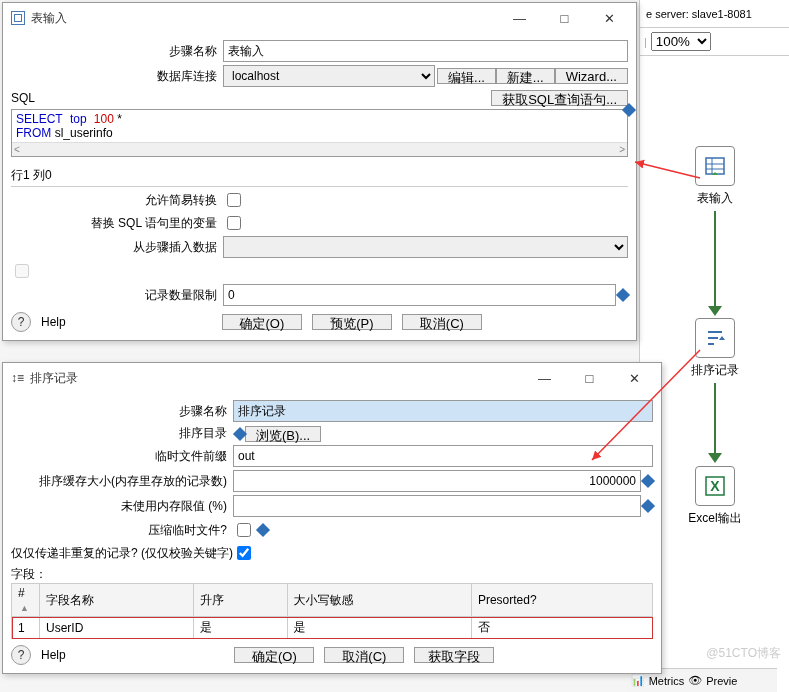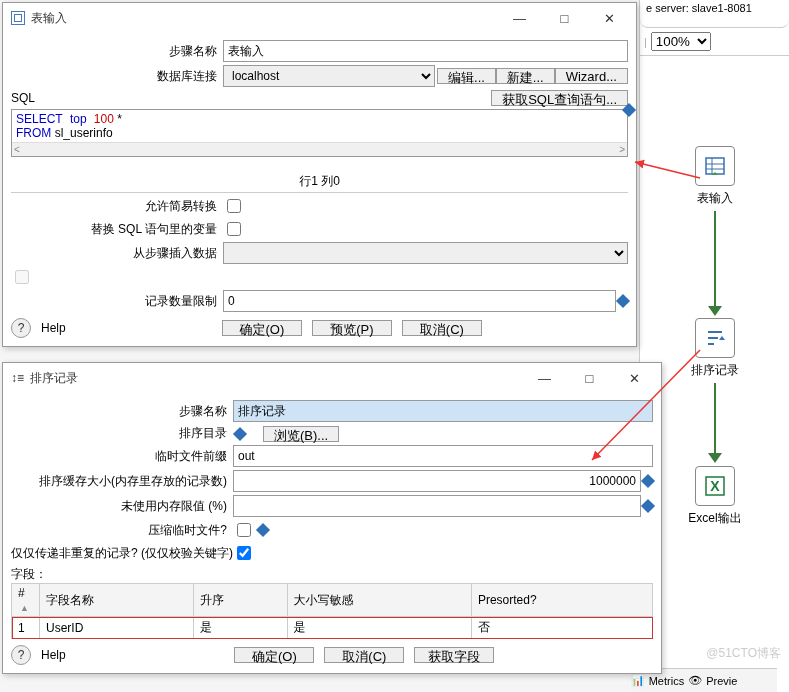--- a/index.html
+++ b/index.html
@@ -26,21 +26,21 @@
   .btnrow{display:flex;gap:10px;align-items:center;margin-top:6px;}
   .helpbtn{width:20px;height:20px;border:1px solid #999;border-radius:50%;display:flex;align-items:center;justify-content:center;font-size:12px;color:#333;background:#efefef;cursor:pointer;}
   
   .grid{border-collapse:collapse;width:100%;font-size:12px;}
   .grid th,.grid td{border:1px solid #ccc;padding:2px 6px;text-align:left;height:20px;}
   .grid th{background:#f4f4f4;font-weight:normal;}
   .grid th .sortarr{display:inline-block;margin-left:2px;color:#888;font-size:9px;}
   .selrow{outline:1px solid #c33;outline-offset:-1px;}
   
   .rightpane{position:absolute;right:0;top:0;width:150px;height:692px;background:#fff;border-left:1px solid #ccc;}
-  .rptop{height:28px;border-bottom:1px solid #ccc;display:flex;font-size:11px;border-radius:8px;}
+  .rptop{height:28px;border-bottom:1px solid #ccc;display:flex;align-items:center;font-size:11px;}
   .rptop .srv{padding:2px 6px;}
   .rptool{height:28px;border-bottom:1px solid #ccc;display:flex;align-items:center;gap:4px;padding:0 4px;font-size:11px;}
   .canvas{position:absolute;top:56px;bottom:24px;left:0;right:0;background:#fff;}
   .node{position:absolute;left:48px;width:54px;text-align:center;font-size:12px;}
   .nodeicon{width:40px;height:40px;border:1px solid #888;border-radius:4px;margin:0 auto 4px auto;display:flex;align-items:center;justify-content:center;background:#fff;position:relative;}
   .hop{position:absolute;left:74px;width:2px;background:#3a7a3a;}
   .hoparr{position:absolute;left:68px;width:0;height:0;border-left:7px solid transparent;border-right:7px solid transparent;border-top:10px solid #3a7a3a;}
   .bottombar{position:absolute;bottom:0;right:12px;height:24px;display:flex;align-items:center;gap:4px;font-size:11px;padding:0 4px;background:#f4f4f4;border-top:1px solid #ccc;width:150px;}
   .watermark{position:absolute;right:8px;bottom:30px;color:#ccc;font-size:12px;pointer-events:none;}
   svg.arrow{position:absolute;pointer-events:none;}
@@ -137,21 +137,21 @@
       <div class="sqlbox">
         <span class="kw">SELECT</span>&nbsp;<span class="kw">top</span>&nbsp;<span class="num">100</span><span> *</span><br>
         <span class="kw">FROM</span><span> sl_userinfo</span>
         <div class="scrollbar-h">
             <span>&lt;</span>
             <span>&gt;</span>
           </div>
       </div>
       <span class="diamond" style="position:absolute;right:-6px;top:-4px;"></span>
     </div>
-    <div style="margin-top:16px;text-align:center;">行1 列0</div>
+    <div style="margin-top:10px;">行1 列0</div>
     <div class="hline"></div>
     <div class="row">
         <label style="width:212px;">允许简易转换</label>
         <input type="checkbox" class="chk" style="">
       </div>
     <div class="row">
         <label style="width:212px;">替换 SQL 语句里的变量</label>
         <input type="checkbox" class="chk" style="">
       </div>
     <div class="row">
@@ -188,21 +188,21 @@
     <div class="winbtn close">✕</div>
   </div>
   <div class="body">
     <div class="row">
         <label style="width:222px;">步骤名称</label>
         <input type="text" class="tb sel" style="flex: 1 1 0%;" value="排序记录">
       </div>
     <div class="row">
         <label style="width:222px;">排序目录</label>
         <span class="diamond"></span>
-        <button class="btn" style="margin-left:18px;">浏览(B)...</button>
+        <button class="btn" style="margin-left:0;">浏览(B)...</button>
       </div>
     <div class="row">
         <label style="width:222px;">临时文件前缀</label>
         <input type="text" class="tb" style="flex: 1 1 0%;" value="out">
       </div>
     <div class="row">
         <label style="width:222px;">排序缓存大小(内存里存放的记录数)</label>
         <input type="text" class="tb" style="flex: 1 1 0%; text-align: right;" value="1000000">
         <span class="diamond"></span>
       </div>

